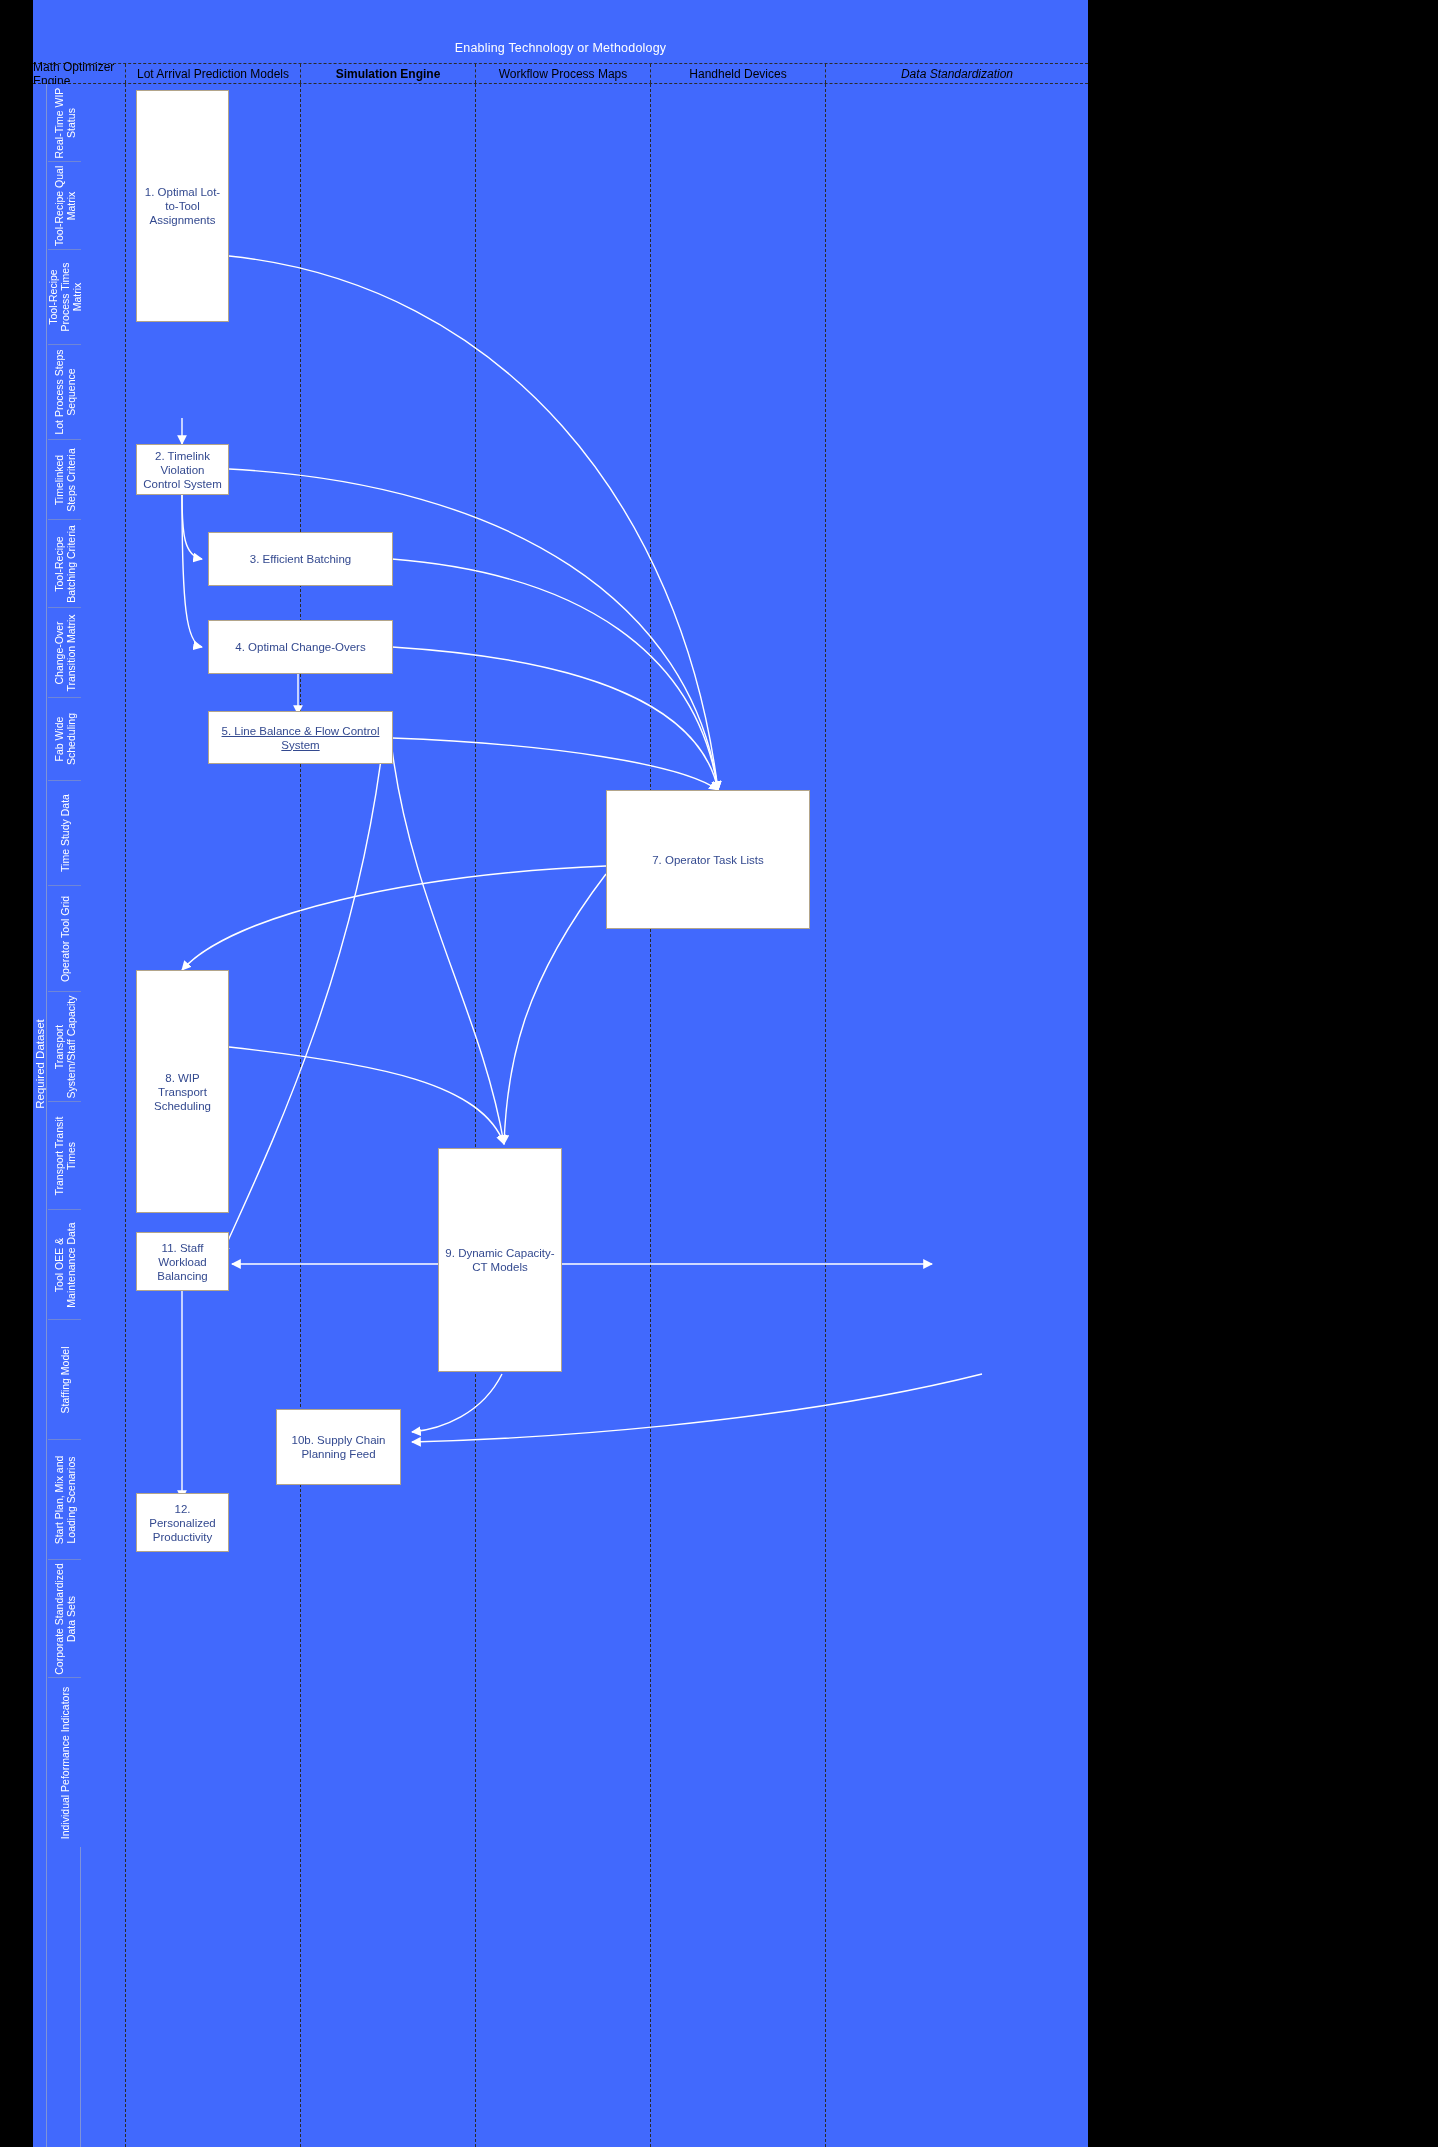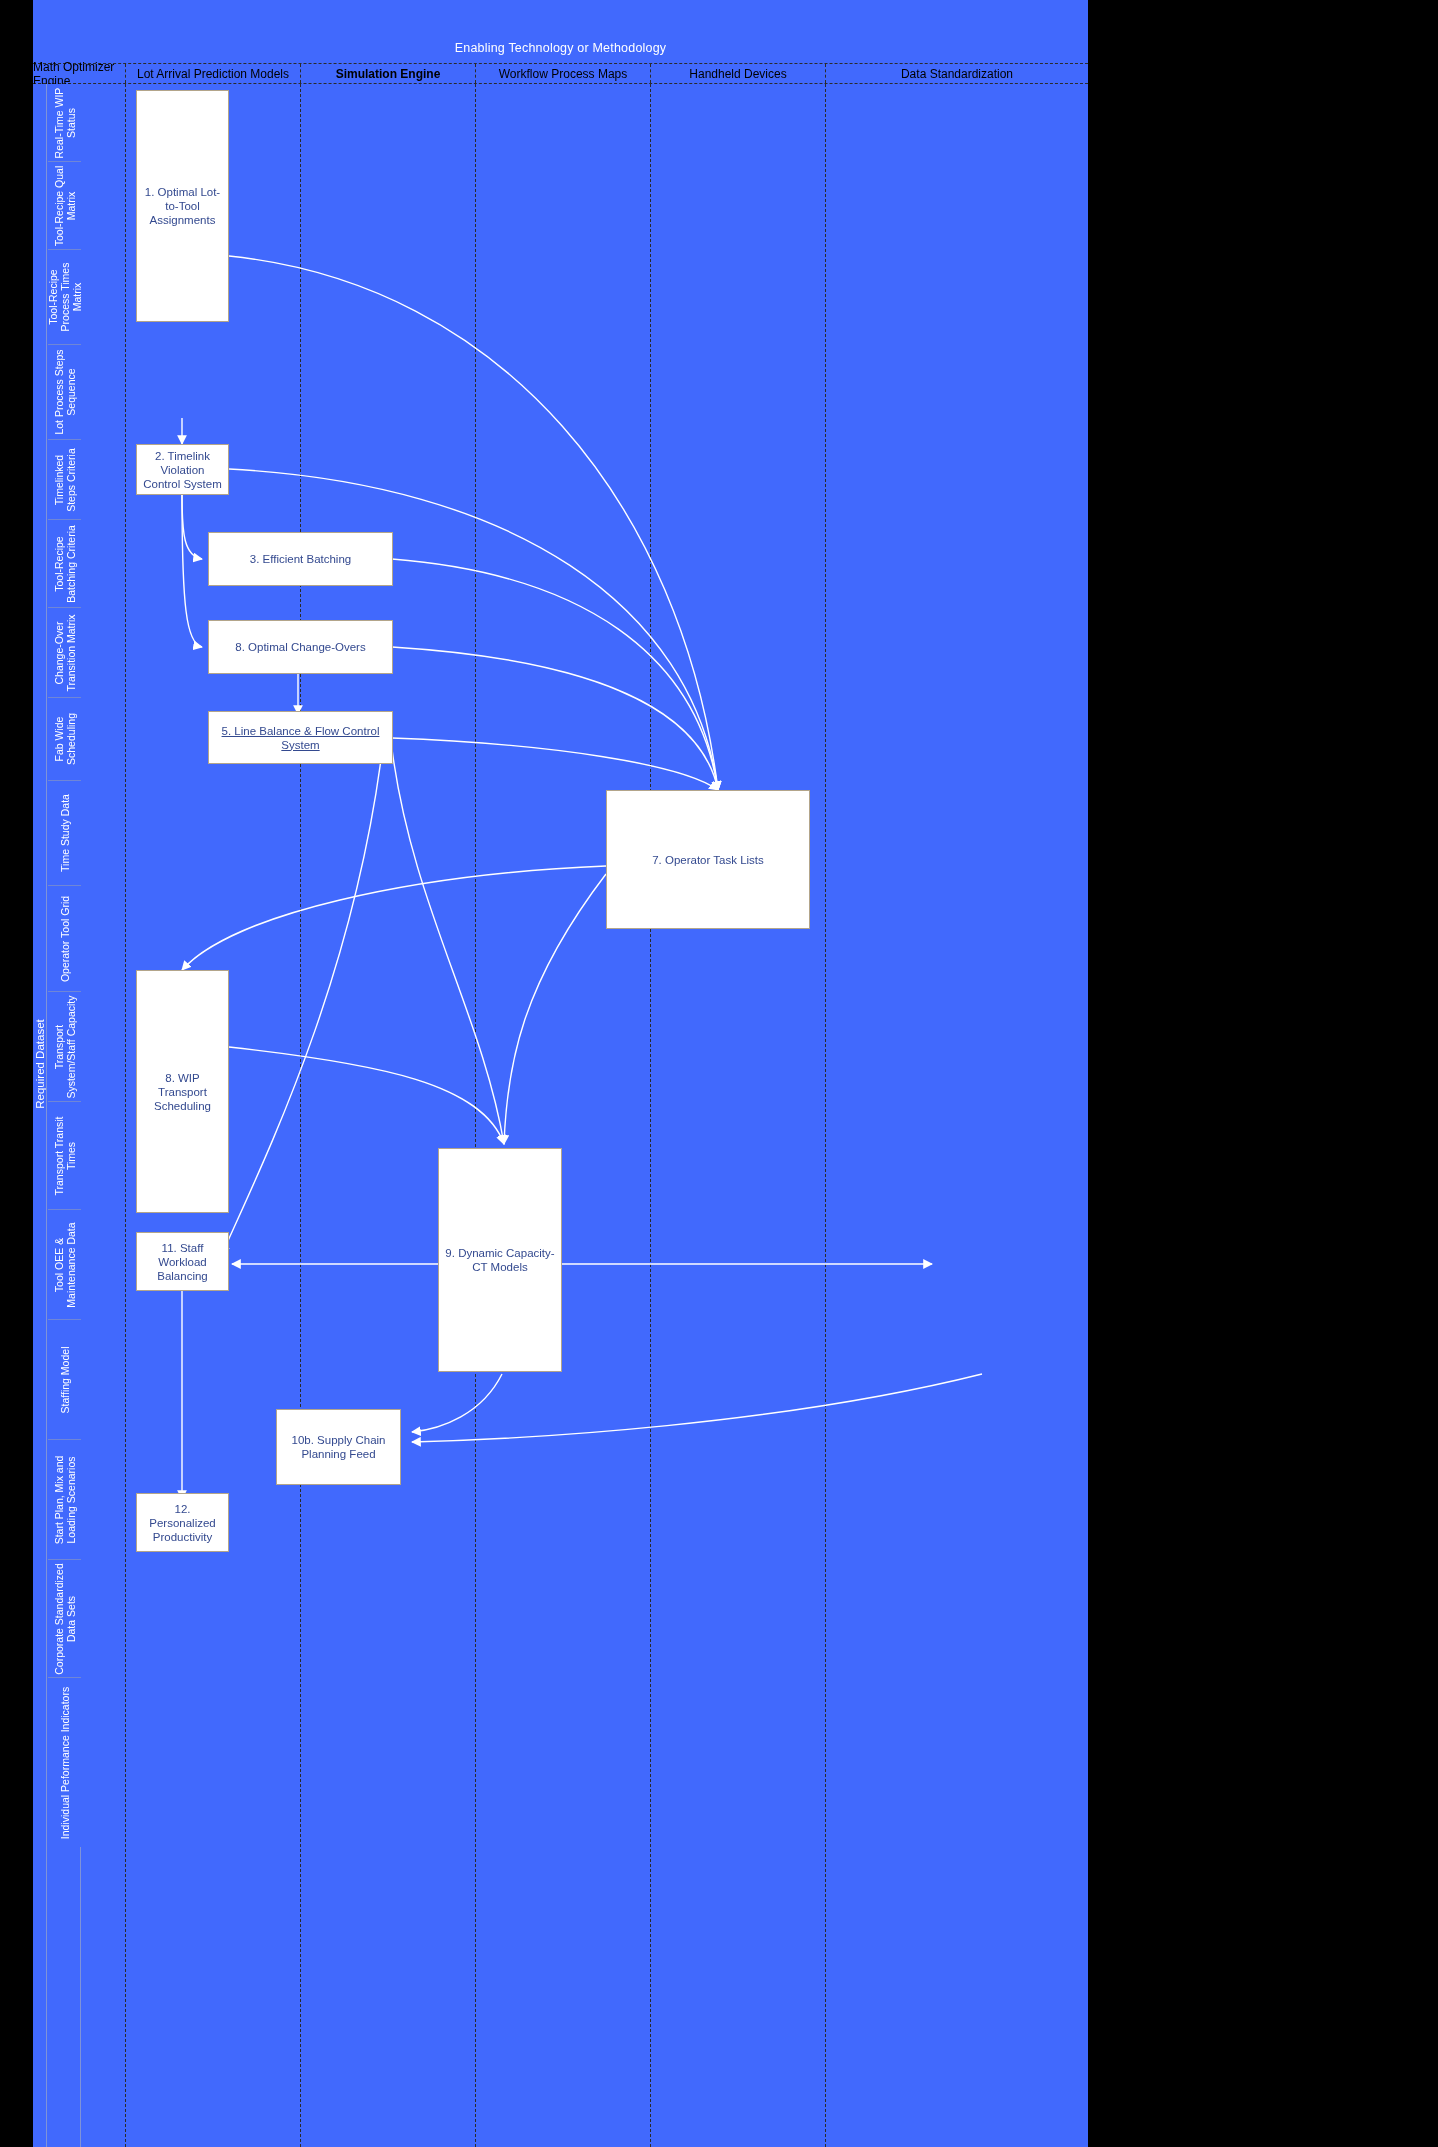--- a/index.html
+++ b/index.html
@@ -162,21 +162,21 @@
     <div class="band" id="tech-band">
       <span>Enabling Technology or Methodology</span>
     </div>
 
     <div id="col-header">
         <div class="col-head" style="width: 93px;">Math Optimizer Engine</div>
         <div class="col-head" style="width: 175px;">Lot Arrival Prediction Models</div>
         <div class="col-head" style="width: 175px; font-weight: bold;">Simulation Engine</div>
         <div class="col-head" style="width: 175px;">Workflow Process Maps</div>
         <div class="col-head" style="width: 175px;">Handheld Devices</div>
-        <div class="col-head" style="width: 262px;">Data Standardization</div>
+        <div class="col-head" style="width: 262px; font-style: italic;">Data Standardization</div>
       </div>
 
     <div id="col-lines">
         <div class="colsep" style="width: 93px;"></div>
         <div class="colsep" style="width: 175px;"></div>
         <div class="colsep" style="width: 175px;"></div>
         <div class="colsep" style="width: 175px;"></div>
         <div class="colsep" style="width: 175px;"></div>
         <div class="colsep" style="width: 262px;"></div>
       </div>
@@ -291,21 +291,21 @@
     <div class="node" style="left: 54px; top: 6px; width: 93px; height: 232px;">
           <span>1. Optimal Lot-to-Tool Assignments</span>
         </div>
         <div class="node" style="left: 54px; top: 360px; width: 93px; height: 51px;">
           <span>2. Timelink Violation Control System</span>
         </div>
         <div class="node" style="left: 126px; top: 448px; width: 185px; height: 54px;">
           <span>3. Efficient Batching</span>
         </div>
         <div class="node" style="left: 126px; top: 536px; width: 185px; height: 54px;">
-          <span>8. Optimal Change-Overs</span>
+          <span>4. Optimal Change-Overs</span>
         </div>
         <div class="node" style="left: 126px; top: 627px; width: 185px; height: 53px; text-decoration: underline;">
           <span>5. Line Balance &amp; Flow Control System</span>
         </div>
         <div class="node" style="left: 524px; top: 706px; width: 204px; height: 139px;">
           <span>7. Operator Task Lists</span>
         </div>
         <div class="node" style="left: 54px; top: 886px; width: 93px; height: 243px;">
           <span>8. WIP Transport Scheduling</span>
         </div>

